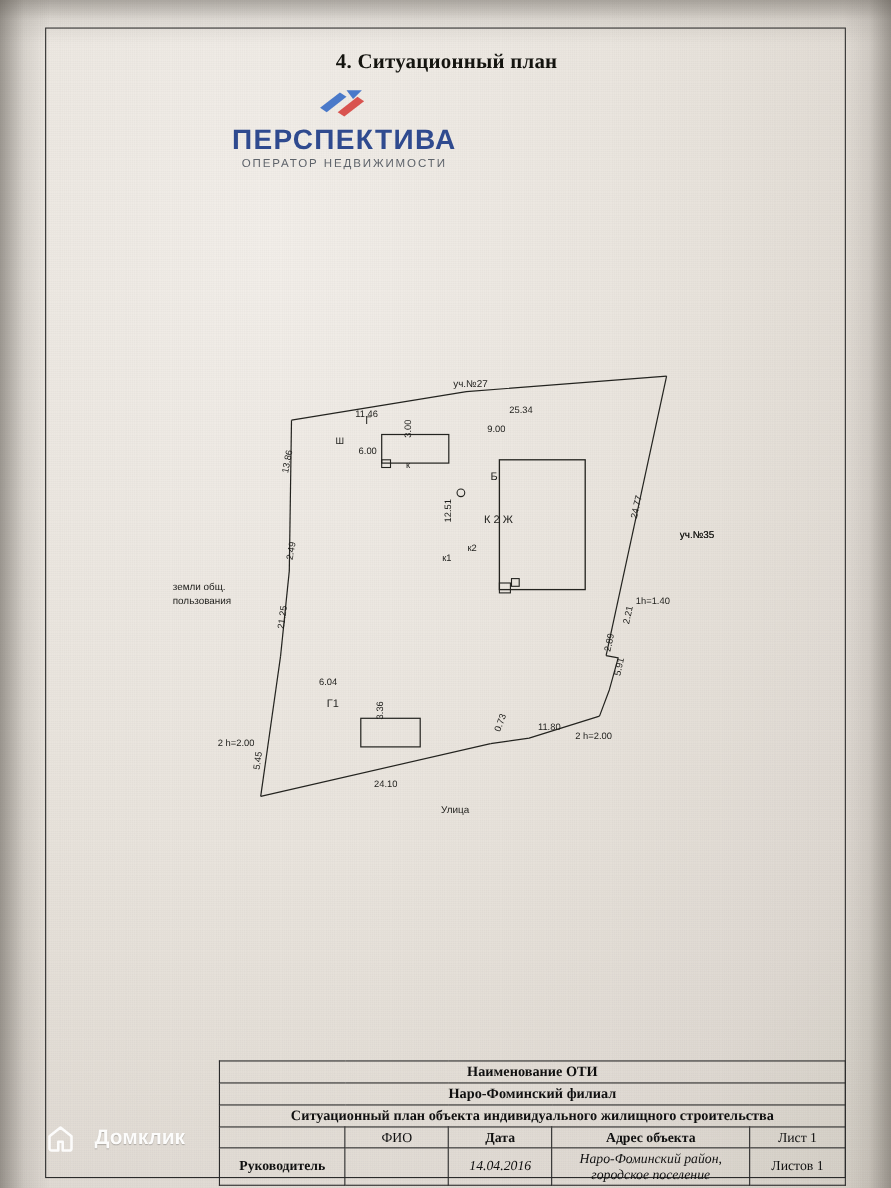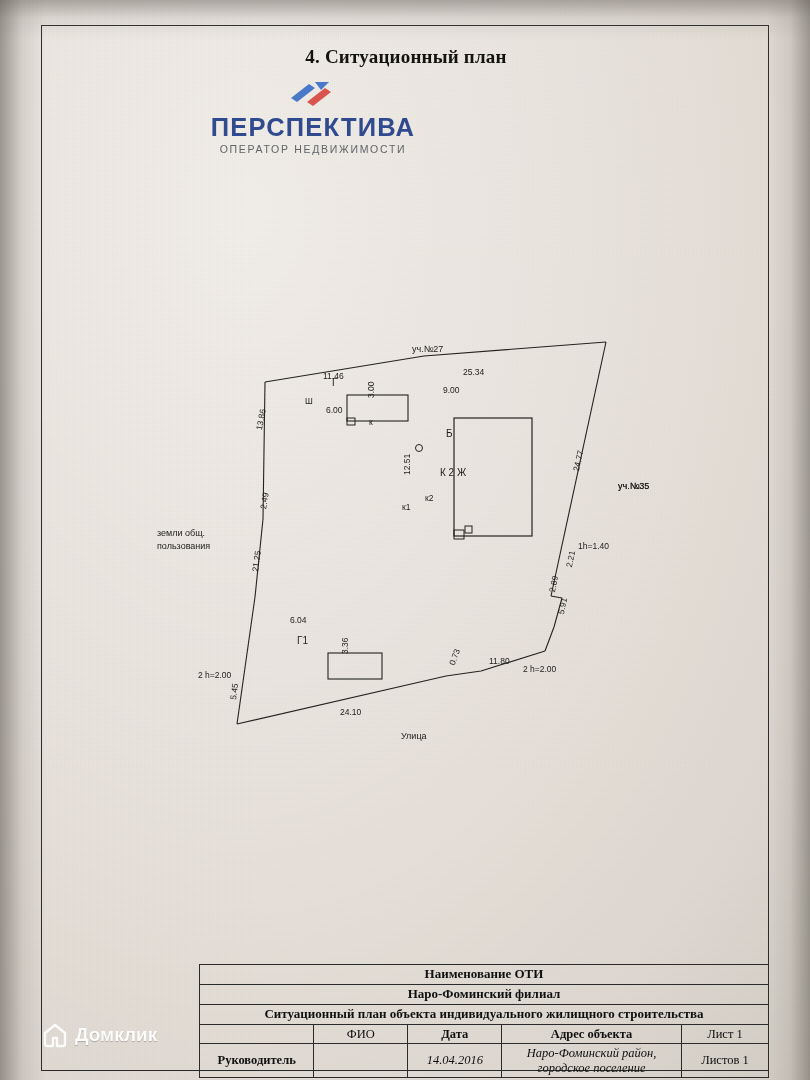--- a/index.html
+++ b/index.html
@@ -120,21 +120,21 @@
   }
   .tb-head { font-size: 13px; }
   .tb-bold { font-weight: bold; }
   .tb-ital { font-style: italic; }
   
   #watermark {
     position: absolute;
     left: 42px; top: 1022px;
     display: flex;
     align-items: center;
-    gap: 7px;
+    gap: 18px;
     opacity: 0.92;
   }
   #watermark .wm-text {
     font-family: "Liberation Sans", sans-serif;
     font-size: 19px;
     font-weight: bold;
     color: #ffffff;
     text-shadow: 0 1px 1px rgba(0,0,0,0.25);
   }
 </style>

